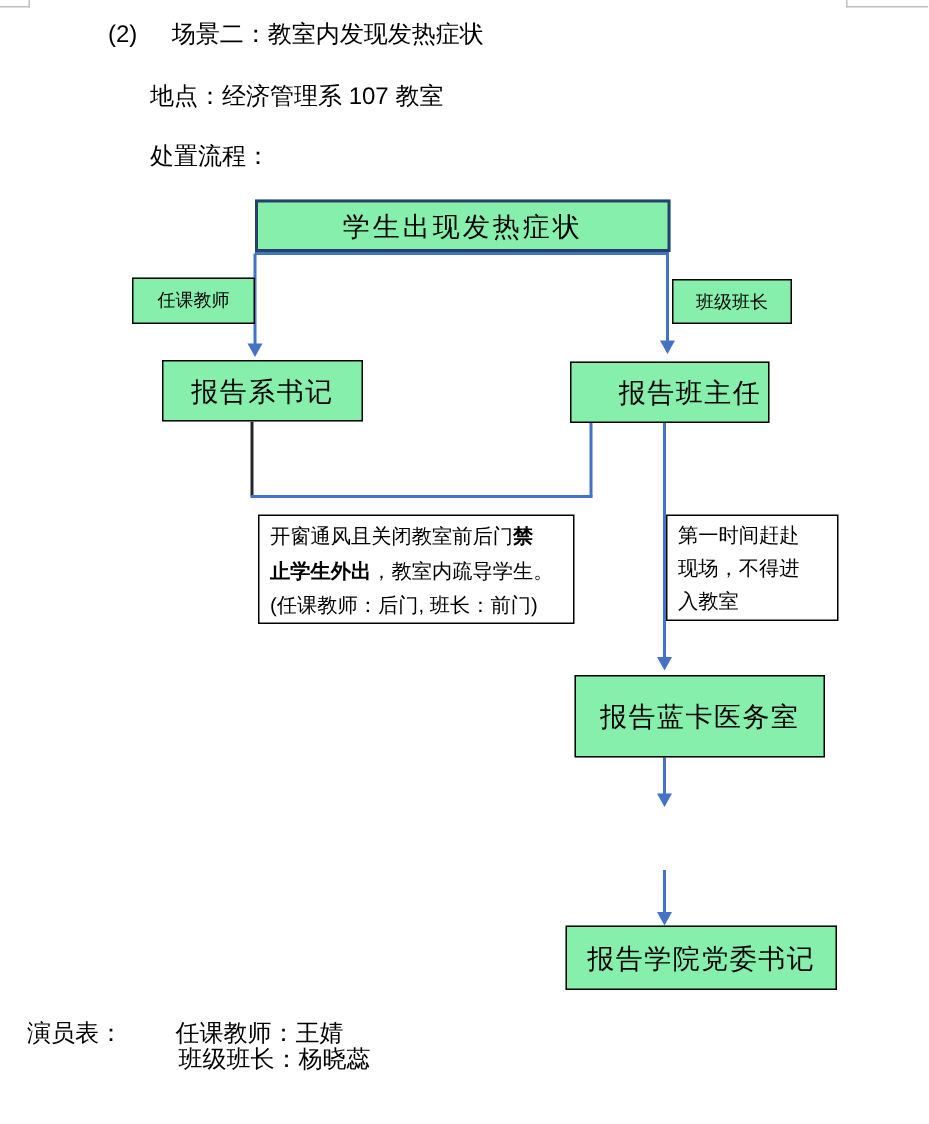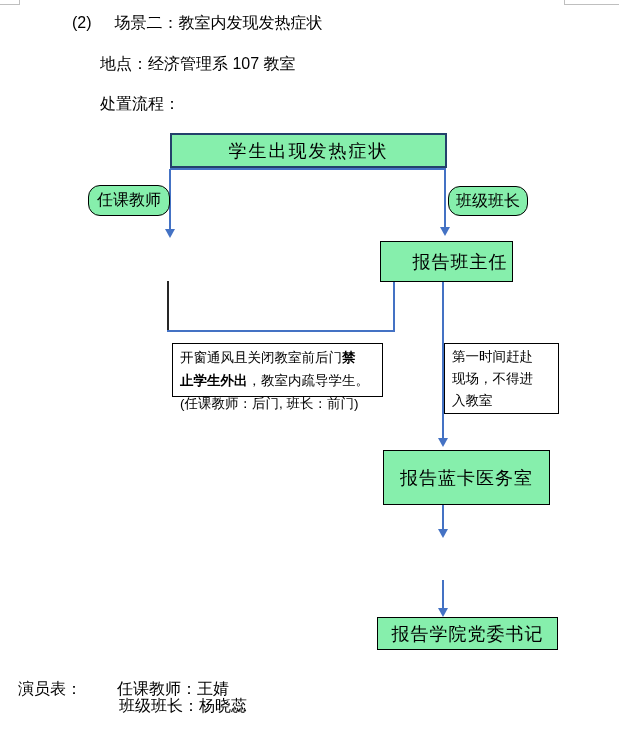--- a/index.html
+++ b/index.html
@@ -32,35 +32,35 @@
     display: flex; align-items: center; justify-content: center;
     white-space: nowrap;
   }
   #box-start  { left: 170px; top: 133px; width: 277px; height: 35px;
                 border: 2px solid #24416B; font-size: 18px; letter-spacing: 2px; }
   .report     { font-size: 18px; letter-spacing: 1px; }
   #box-dept    { left: 108px; top: 240px; width: 134px; height: 41px; }
   #box-class   { left: 380px; top: 241px; width: 133px; height: 41px; padding-left: 27px; }
   #box-medical { left: 383px; top: 450px; width: 167px; height: 55px; }
   #box-student { left: 387px; top: 538px; width: 164px; height: 42px; }
-  #box-party   { left: 377px; top: 617px; width: 181px; height: 33px; }
-  .small-label { font-size: 16px; border-radius: 12px; }
+  #box-party   { left: 377px; top: 617px; width: 181px; height: 43px; }
+  .small-label { font-size: 12px; }
   #label-teacher { left: 88px;  top: 185px; width: 82px; height: 31px; }
   #label-monitor { left: 448px; top: 186px; width: 80px; height: 30px; }
 
   .note {
     position: absolute;
     border: 1.5px solid #000000;
     background: #ffffff;
     box-sizing: border-box;
     font-size: 13.5px;
     padding: 2px 7px;
   }
   .note div { white-space: nowrap; line-height: 23px; }
-  #note-left  { left: 172px; top: 343px; width: 211px; height: 54px; }
+  #note-left  { left: 172px; top: 343px; width: 211px; height: 73px; }
   #note-right { left: 444px; top: 343px; width: 115px; height: 71px; }
   #note-right div { line-height: 22px; }
   b { font-weight: bold; }
 
   .cline { position: absolute; background: #4472C4; }
   #l-top-h   { left: 170px; top: 168px; width: 276px; height: 2px; }
   #l-left-v  { left: 169px; top: 169px; width: 2px; height: 61px; }
   #l-right-v { left: 444px; top: 169px; width: 2px; height: 59px; }
   #l-sec-v   { left: 167px; top: 281px; width: 1.5px; height: 50px; background: #262626; }
   #l-mid-h   { left: 167px; top: 330px; width: 228px; height: 2px; }
@@ -115,20 +115,21 @@
   <div class="cline" id="l-med-v"></div>
   <div class="arr" id="a-stu"></div>
   <div class="cline" id="l-stu-v"></div>
   <div class="arr" id="a-party"></div>
 
   <div class="fbox" id="box-start">学生出现发热症状</div>
 
   <div class="fbox small-label" id="label-teacher">任课教师</div>
   <div class="fbox small-label" id="label-monitor">班级班长</div>
 
+  <div class="fbox report" id="box-dept">报告系书记</div>
   <div class="fbox report" id="box-class">报告班主任</div>
 
   <div class="note" id="note-left">
     <div><span>开窗通风且关闭教室前后门</span><b>禁</b></div>
     <div><b>止学生外出</b><span>，教室内疏导学生。</span></div>
     <div>(任课教师：后门, 班长：前门)</div>
   </div>
 
   <div class="note" id="note-right">
     <div>第一时间赶赴</div>

